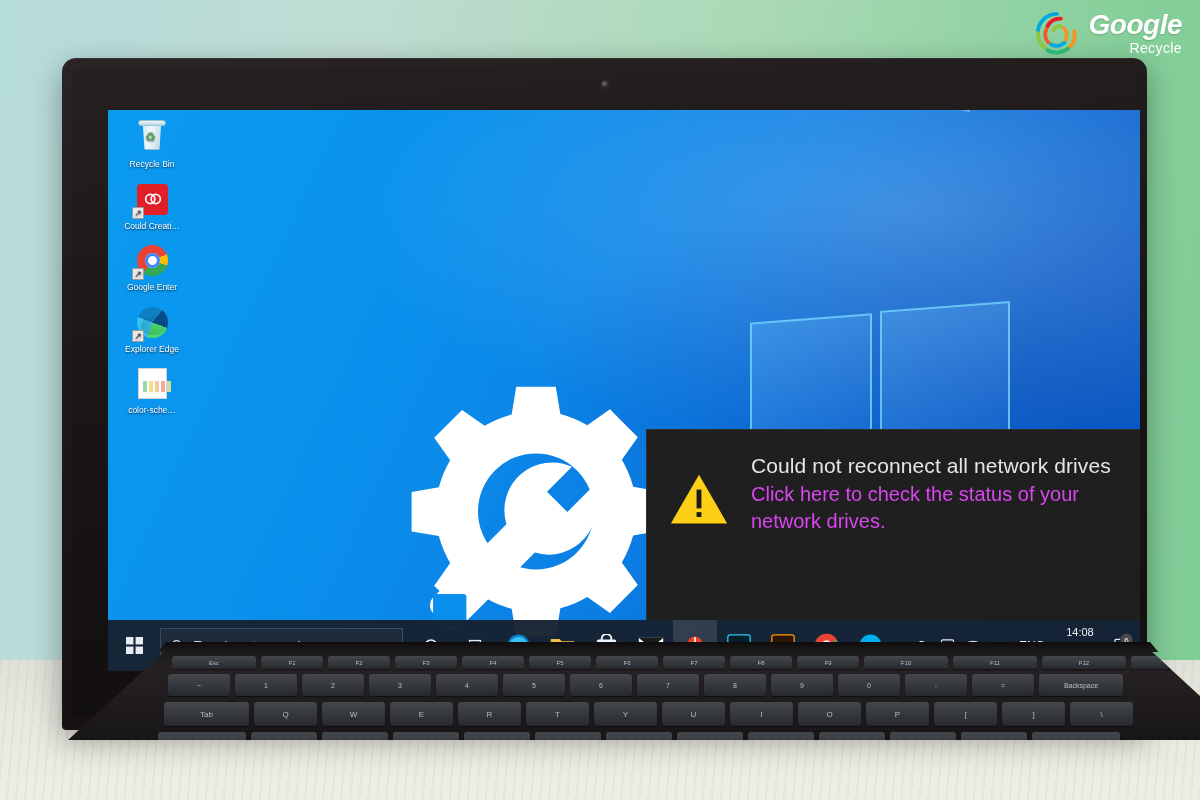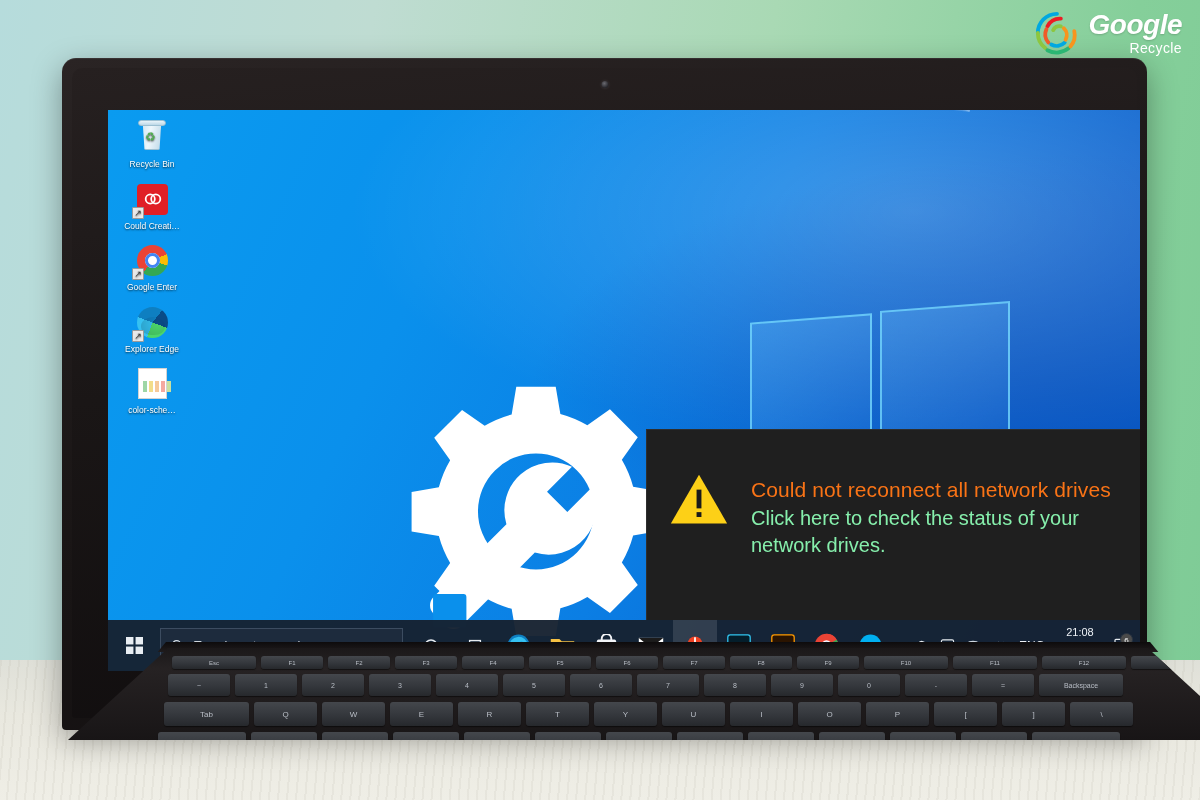--- a/index.html
+++ b/index.html
@@ -126,24 +126,24 @@
 
   
   .toast {
     position: absolute; right: 0; bottom: 51px; width: 494px; height: 191px;
     background: #1f1f1f; border-left: 1px solid #2e2e2e; border-top: 1px solid #2e2e2e;
     padding: 22px 20px 0 22px; display: flex; gap: 20px;
   }
   .toast-icon { width: 62px; flex: 0 0 62px; padding-top: 20px; }
   .toast-body { flex: 1; }
   .toast-title {
-    color: #f97316; font-size: 21px; line-height: 27px; font-weight: 400;
-    letter-spacing: .1px; margin-bottom: 2px; margin-top: 24px;
-  }
-  .toast-sub { color: #86efac; font-size: 20px; line-height: 27px; }
+    color: #e5e5e5; font-size: 21px; line-height: 27px; font-weight: 400;
+    letter-spacing: .1px; margin-bottom: 2px;
+  }
+  .toast-sub { color: #d946ef; font-size: 20px; line-height: 27px; }
   .toast-app { color: #d6d6d6; font-size: 14px; line-height: 20px; margin-top: 10px; }
 
   
   .taskbar {
     position: absolute; left: 0; bottom: 0; width: 100%; height: 51px;
     background: #1b2838; background: rgba(22,33,48,.96);
     display: flex; align-items: center; padding: 0 0 0 4px;
   }
   .tb-btn {
     height: 51px; min-width: 44px; display: flex; align-items: center; justify-content: center;
@@ -466,21 +466,21 @@
               <svg width="16" height="14" viewBox="0 0 18 14">
                 <path d="M2 5 h3 L9 2 v10 L5 9 H2 Z" fill="#e6ebf0"></path>
                 <path d="M11.5 4.5 a4 4 0 0 1 0 5" fill="none" stroke="#e6ebf0" stroke-width="1.2"></path>
                 <path d="M13.8 2.6 a7 7 0 0 1 0 8.8" fill="none" stroke="#e6ebf0" stroke-width="1.2"></path>
               </svg>
             </span>
 
             <span class="tb-lang">ENG</span>
 
             <span class="tb-clock">
-              <div>21:08</div>
+              <div>14:08</div>
               <div>05-01-2021</div>
             </span>
 
             <span class="tb-notif">
               <svg width="17" height="15" viewBox="0 0 18 16">
                 <rect x="1" y="1.5" width="16" height="11" rx="1" fill="none" stroke="#e6ebf0" stroke-width="1.3"></rect>
                 <line x1="4" y1="5" x2="14" y2="5" stroke="#e6ebf0" stroke-width="1.1"></line>
                 <line x1="4" y1="8" x2="12" y2="8" stroke="#e6ebf0" stroke-width="1.1"></line>
               </svg>
               <span class="notif-badge">6</span>

